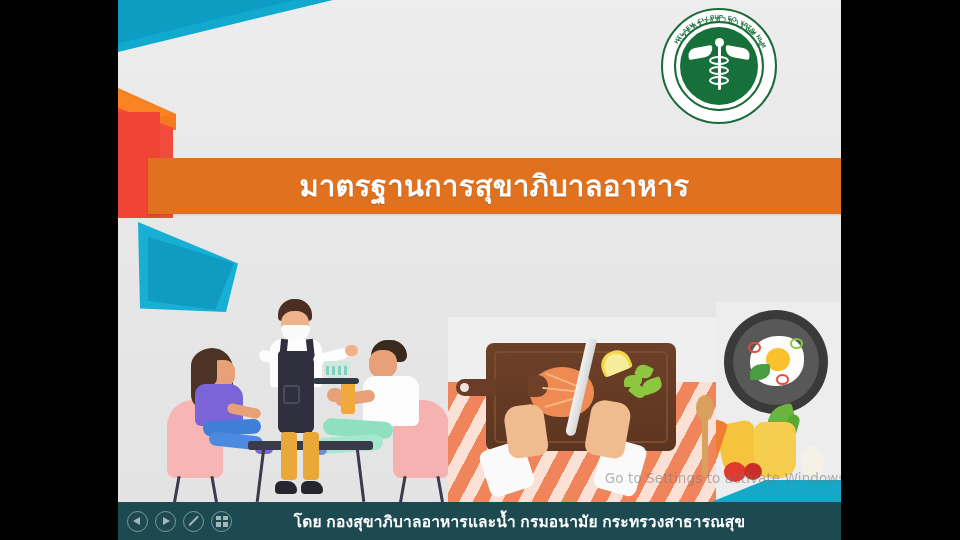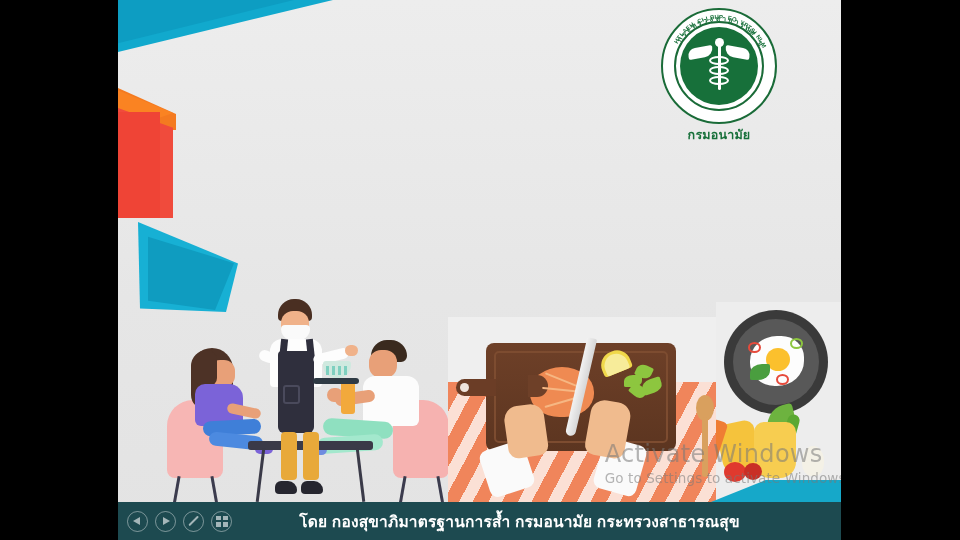--- a/index.html
+++ b/index.html
@@ -411,23 +411,25 @@
             <span style="font-size: 6px; transform: rotate(-205.833deg) translate(0px, 52px) rotate(180deg);">C</span>
             <span style="font-size: 6px; transform: rotate(-211deg) translate(0px, 52px) rotate(180deg);"> </span>
             <span style="font-size: 6px; transform: rotate(-216.167deg) translate(0px, 52px) rotate(180deg);">H</span>
             <span style="font-size: 6px; transform: rotate(-221.333deg) translate(0px, 52px) rotate(180deg);">E</span>
             <span style="font-size: 6px; transform: rotate(-226.5deg) translate(0px, 52px) rotate(180deg);">A</span>
             <span style="font-size: 6px; transform: rotate(-231.667deg) translate(0px, 52px) rotate(180deg);">L</span>
             <span style="font-size: 6px; transform: rotate(-236.833deg) translate(0px, 52px) rotate(180deg);">T</span>
             <span style="font-size: 6px; transform: rotate(-242deg) translate(0px, 52px) rotate(180deg);">H</span>
           </div>
         </div>
-      <div class="logo-caption-th">กรมอนามัย</div>
     </div>
 
+    <div class="title-banner">
+      <div class="title-text">มาตรฐานการสุขาภิบาลอาหาร</div>
+    </div>
 
     <div class="illus">
 
       <div class="scene-rest">
         <div class="chair left">
           <div class="chair-leg cl1"></div>
             <div class="chair-leg cl2"></div>
         </div>
         <div class="chair right">
           <div class="chair-leg cl1"></div>
@@ -535,21 +537,20 @@
           <div class="v-tomato2"></div>
           <div class="v-garlic"></div>
         </div>
         <div class="pan-cyan"></div>
       </div>
     </div>
 
     <div class="deco deco-cyan-br"></div>
 
     <div class="watermark">
-      <div class="wm-title">Activate Windows</div>
       <div class="wm-sub">Go to Settings to activate Windows.</div>
     </div>
 
     <div class="bottom-bar">
       <div class="nav-icons">
         <div class="nav-btn">
           <span class="tri l"></span>
         </div>
         <div class="nav-btn">
           <span class="tri r"></span>
@@ -559,17 +560,17 @@
         </div>
         <div class="nav-btn">
           <span class="grid-ic">
             <i style="left:0;top:0;width:5px;height:4.5px;"></i>
             <i style="left:7px;top:0;width:5px;height:4.5px;"></i>
             <i style="left:0;top:6.5px;width:5px;height:4.5px;"></i>
             <i style="left:7px;top:6.5px;width:5px;height:4.5px;"></i>
           </span>
         </div>
       </div>
-      <div class="bar-text">โดย  กองสุขาภิมาตรฐานการส้ำ  กรมอนามัย  กระทรวงสาธารณสุข</div>
+      <div class="bar-text">โดย  กองสุขาภิบาลอาหารและน้ำ  กรมอนามัย  กระทรวงสาธารณสุข</div>
     </div>
 
   </div>
 </div>
 
 </body></html>

